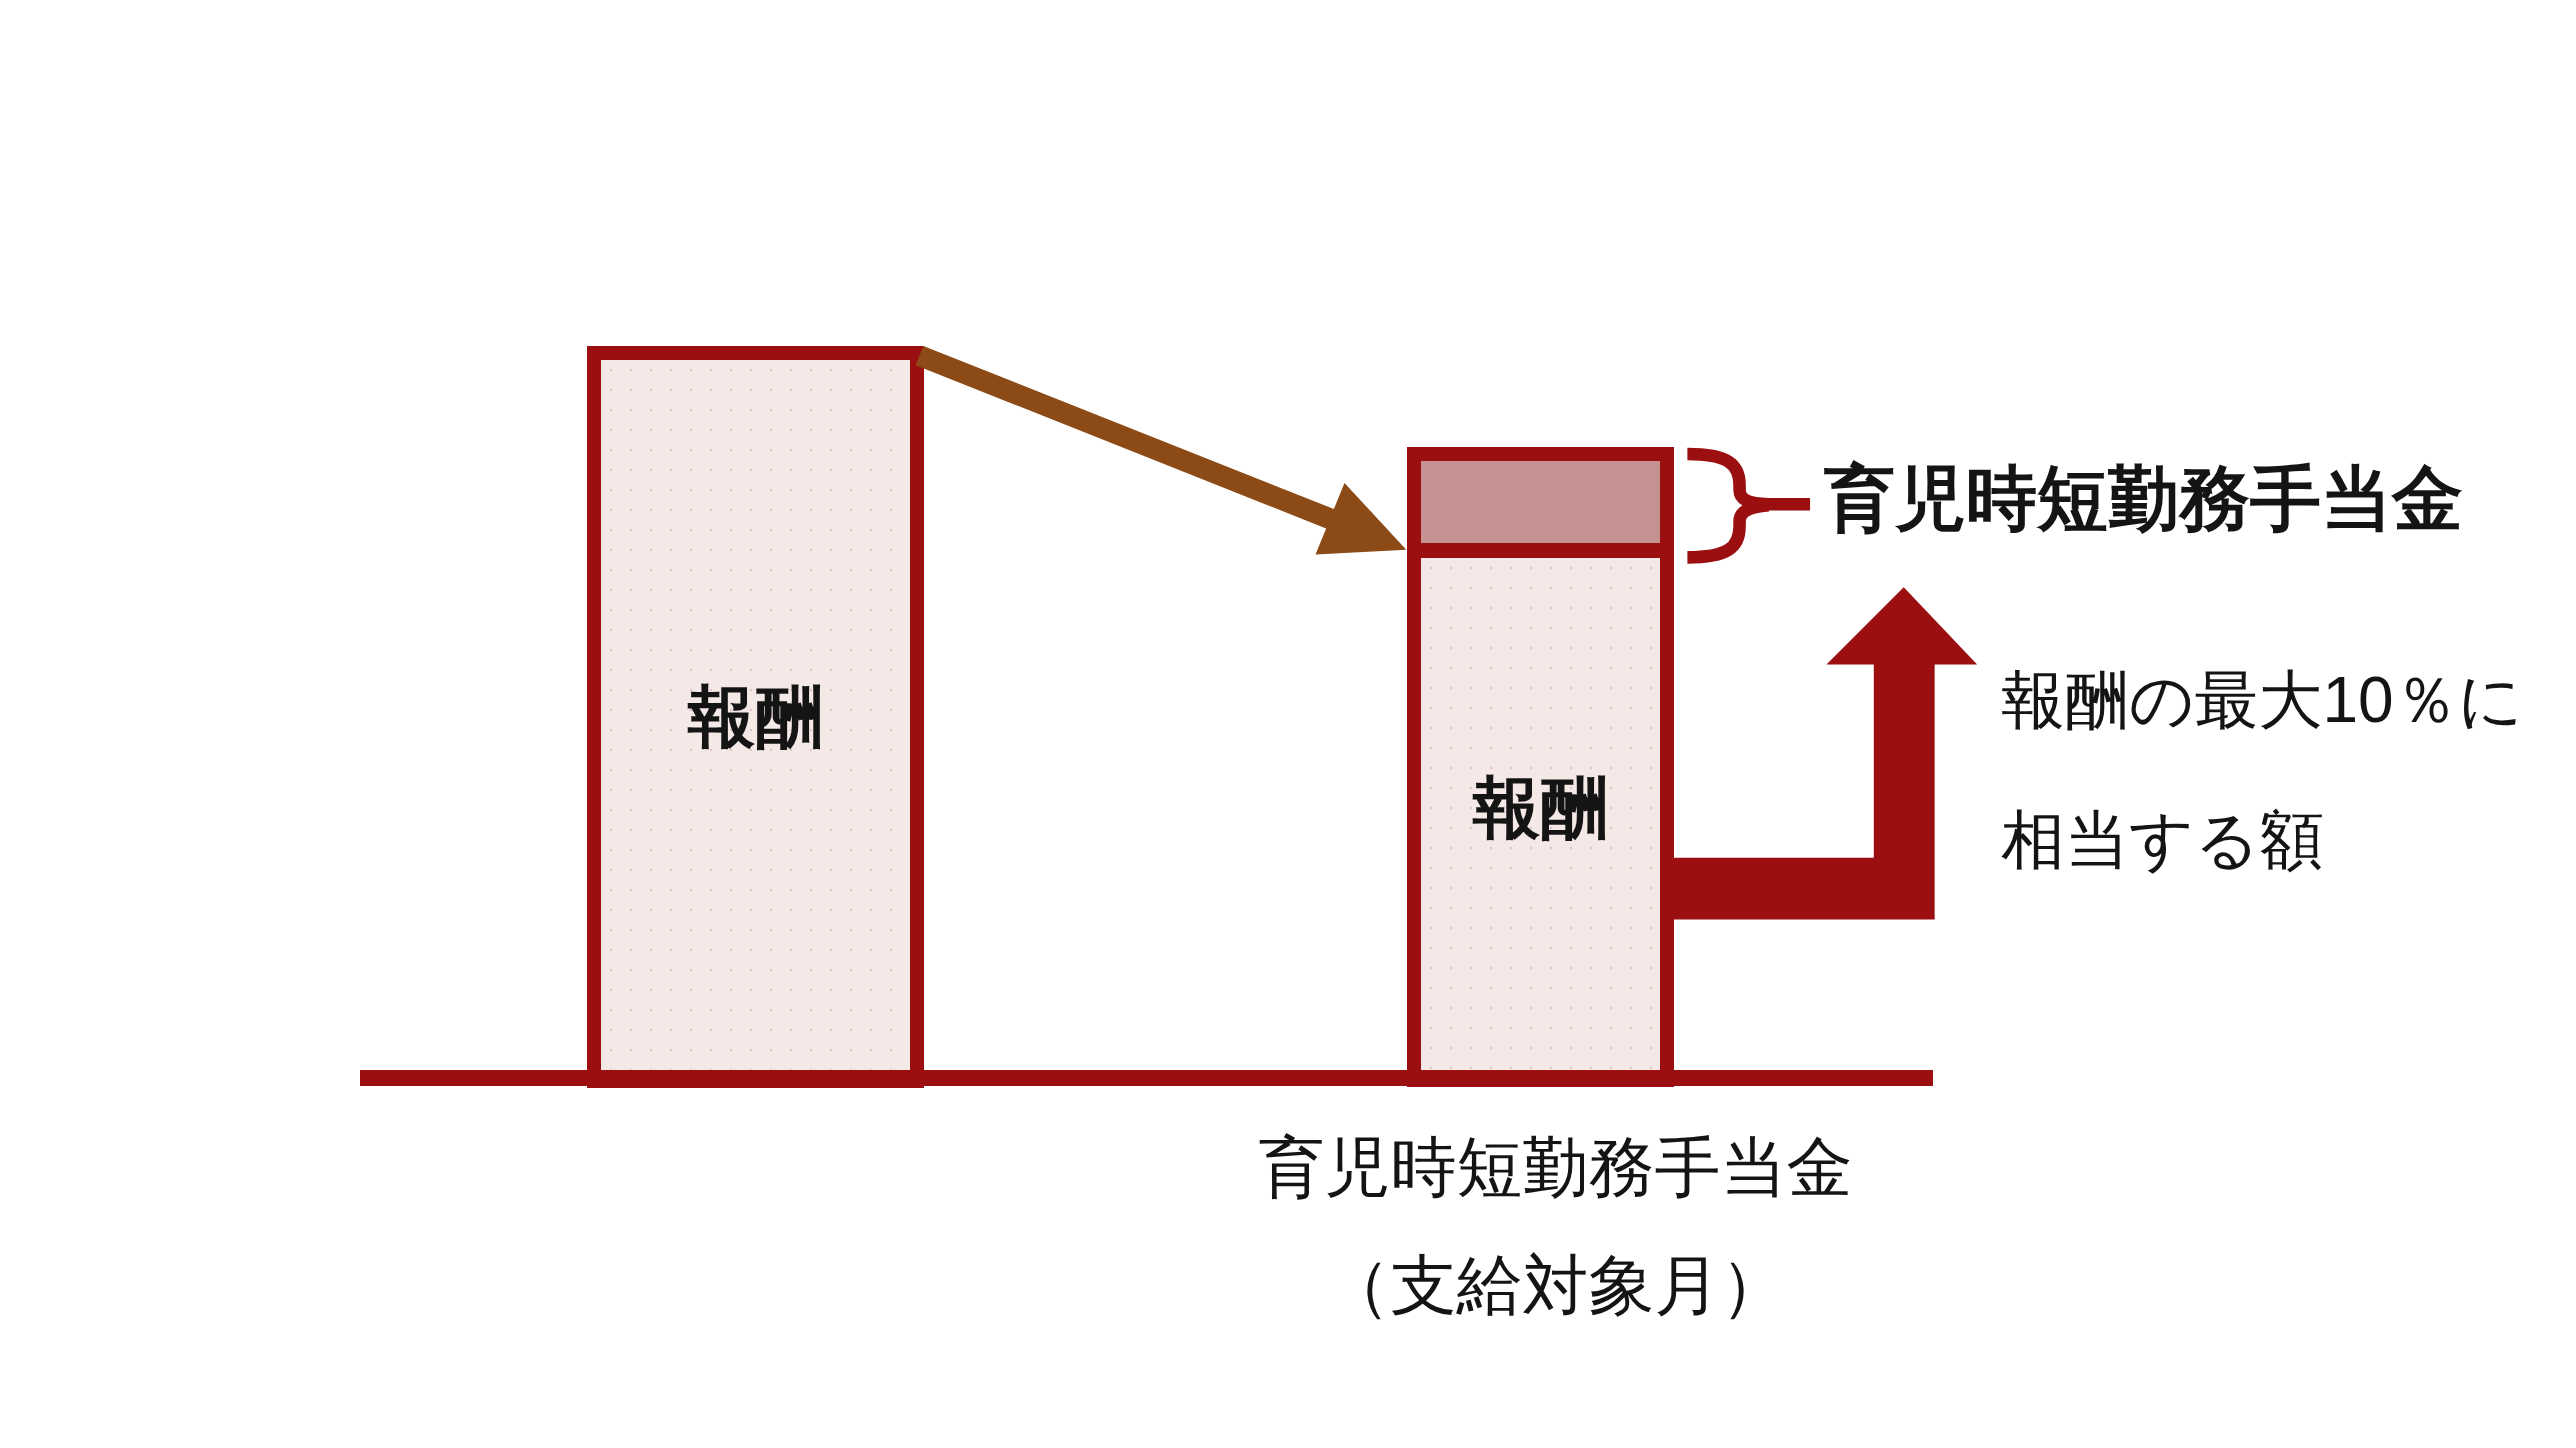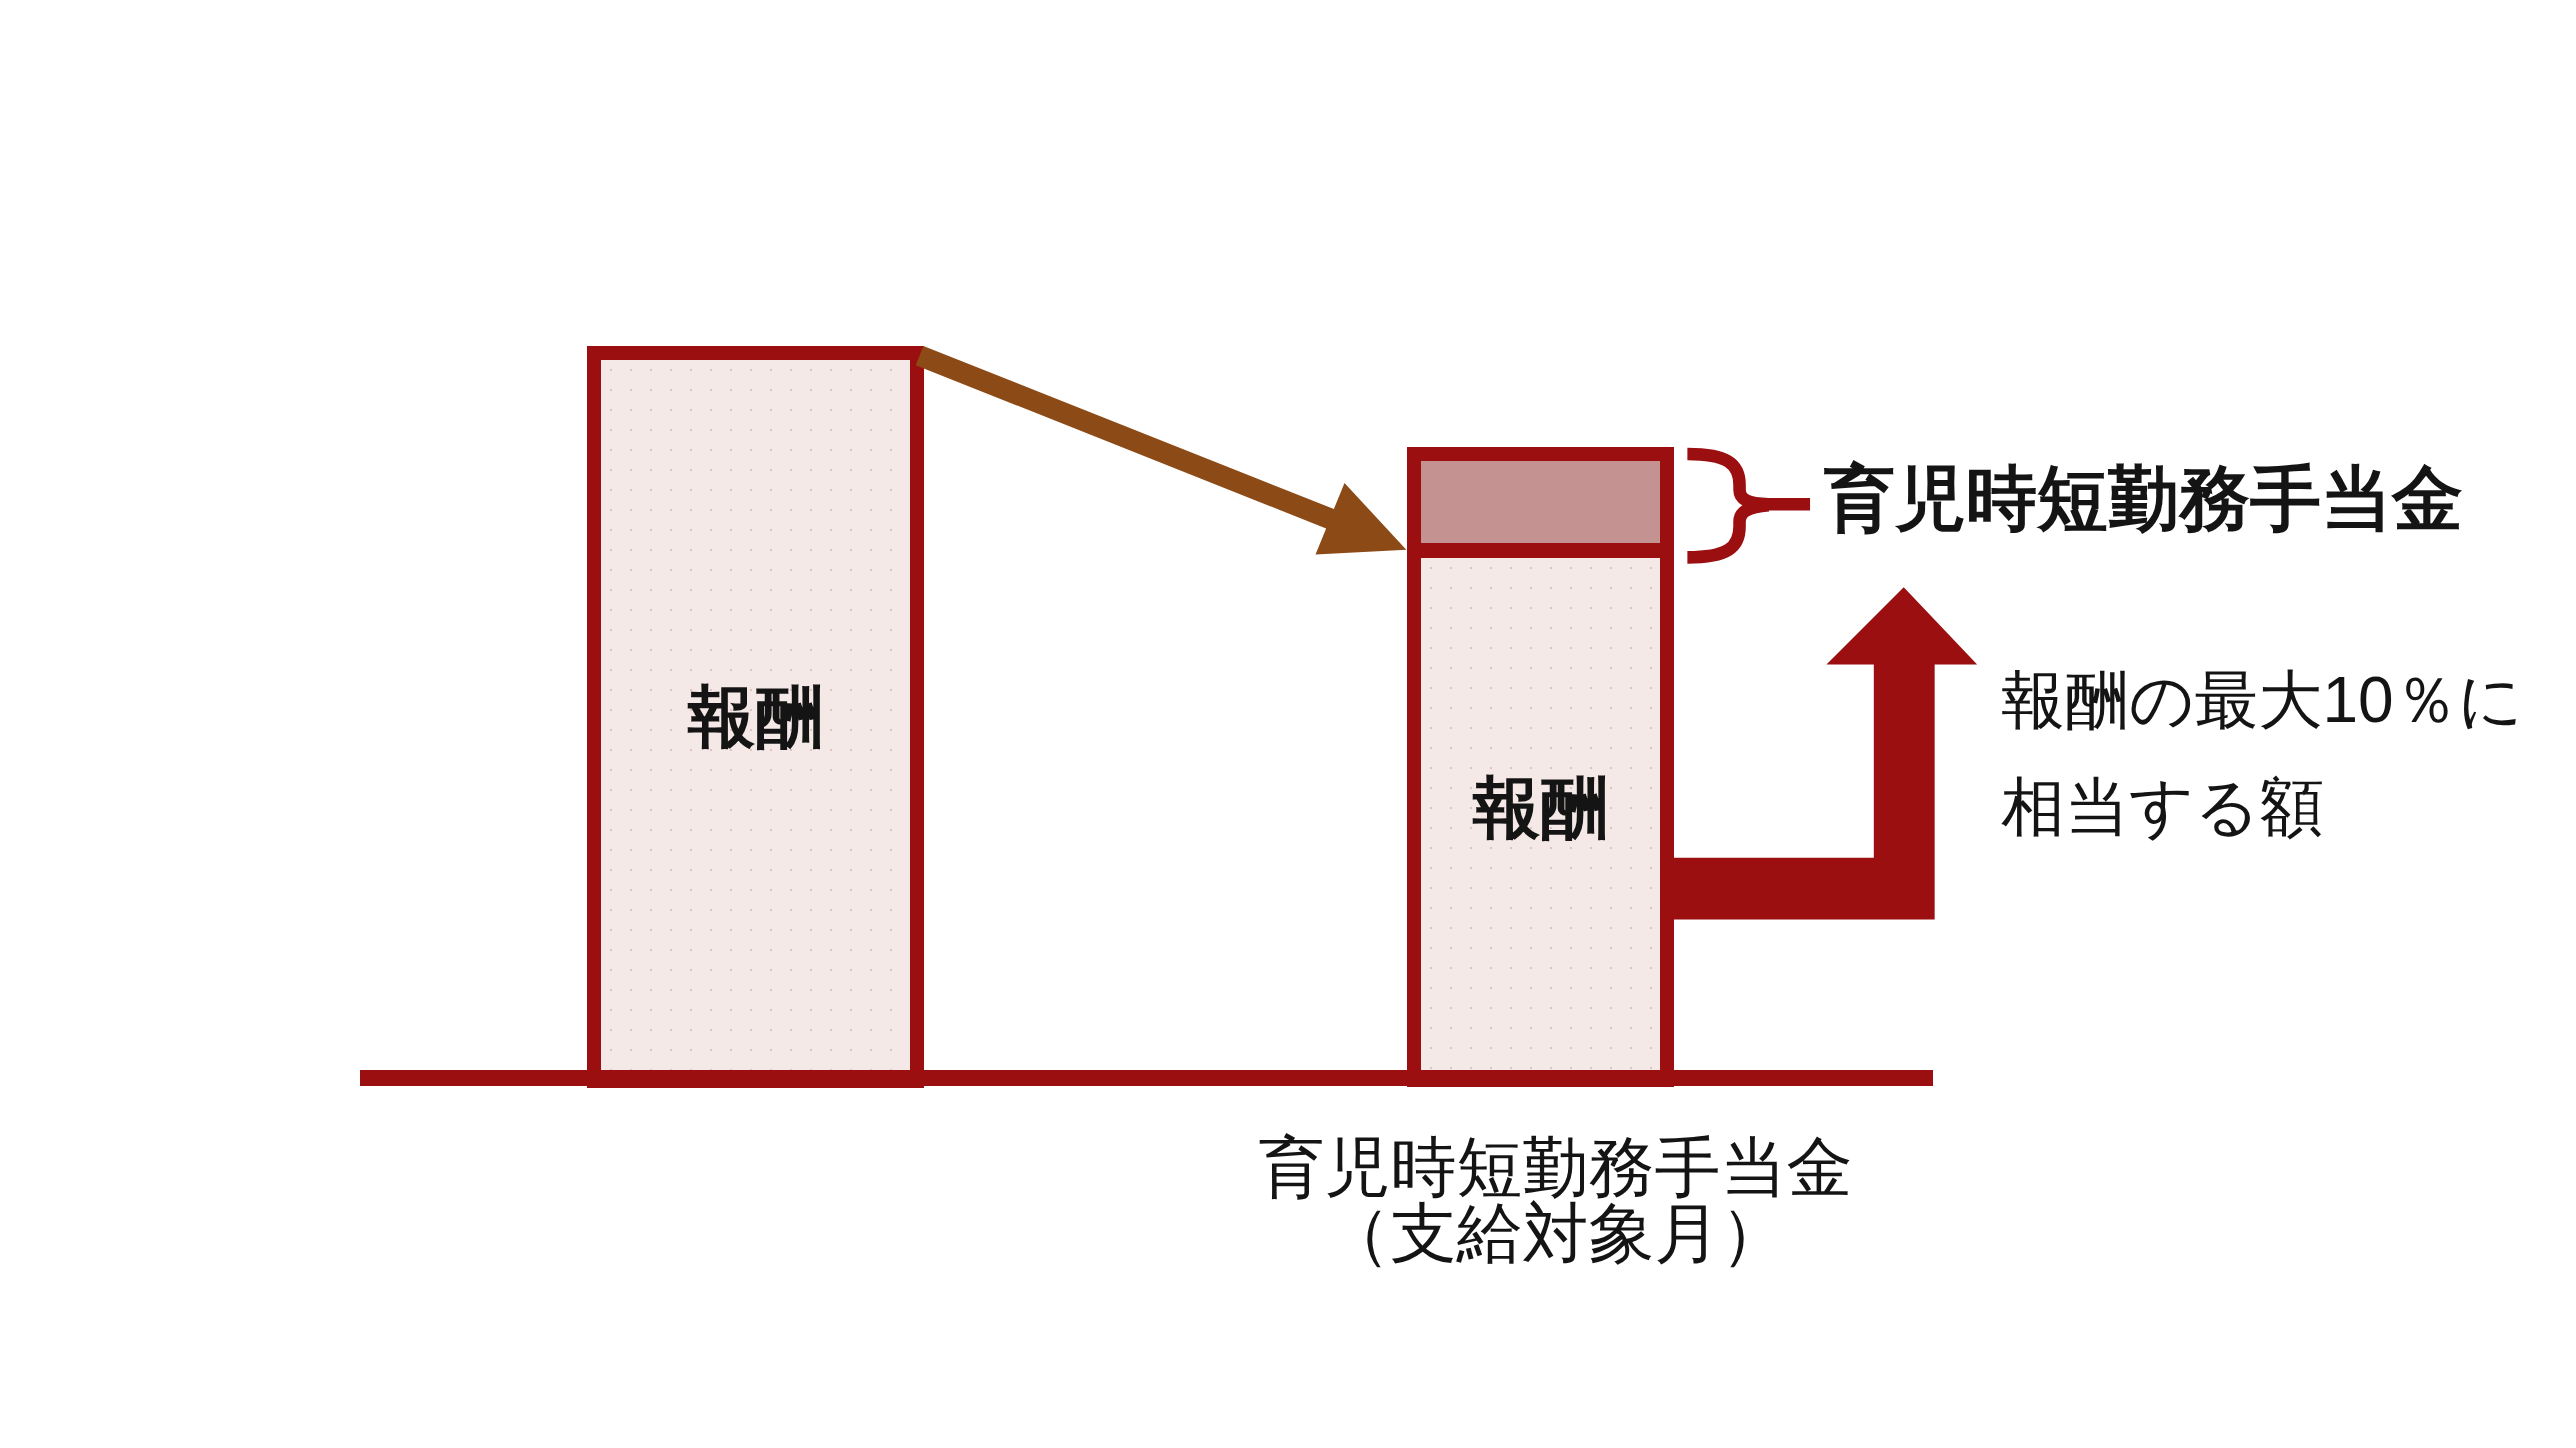--- a/index.html
+++ b/index.html
@@ -40,31 +40,31 @@
   .annotation-layer{
     position:absolute;left:0;top:0;width:2576px;height:1449px;
     pointer-events:none;
   }
   .allowance-label{
     position:absolute;left:1824px;top:469px;
     font-size:71px;font-weight:bold;line-height:1;color:#141414;white-space:nowrap;font-family:Liberation Mono, monospace;
   }
   .amount-note{
     position:absolute;left:2001px;top:668px;
-    display:flex;flex-direction:column;gap:43px;
+    display:flex;flex-direction:column;gap:76px;
     font-size:64px;line-height:1;color:#141414;white-space:nowrap;
   }
   .axis-label{
     position:absolute;
     font-size:66px;line-height:1;color:#141414;
     text-align:center;white-space:nowrap;
   }
   .axis-label-normal{left:541px;width:440px;top:1134px;}
   .axis-label-short{left:1169px;width:773px;top:1134px;}
-  .axis-label-short .line2{}
+  .axis-label-short .line2{margin-top:52px;}
 </style>
 </head>
 <body>
 
 <div class="stage">
 
   <div class="bar bar-normal dotted">
     <div class="bar-value-label">報酬</div>
   </div>
 

